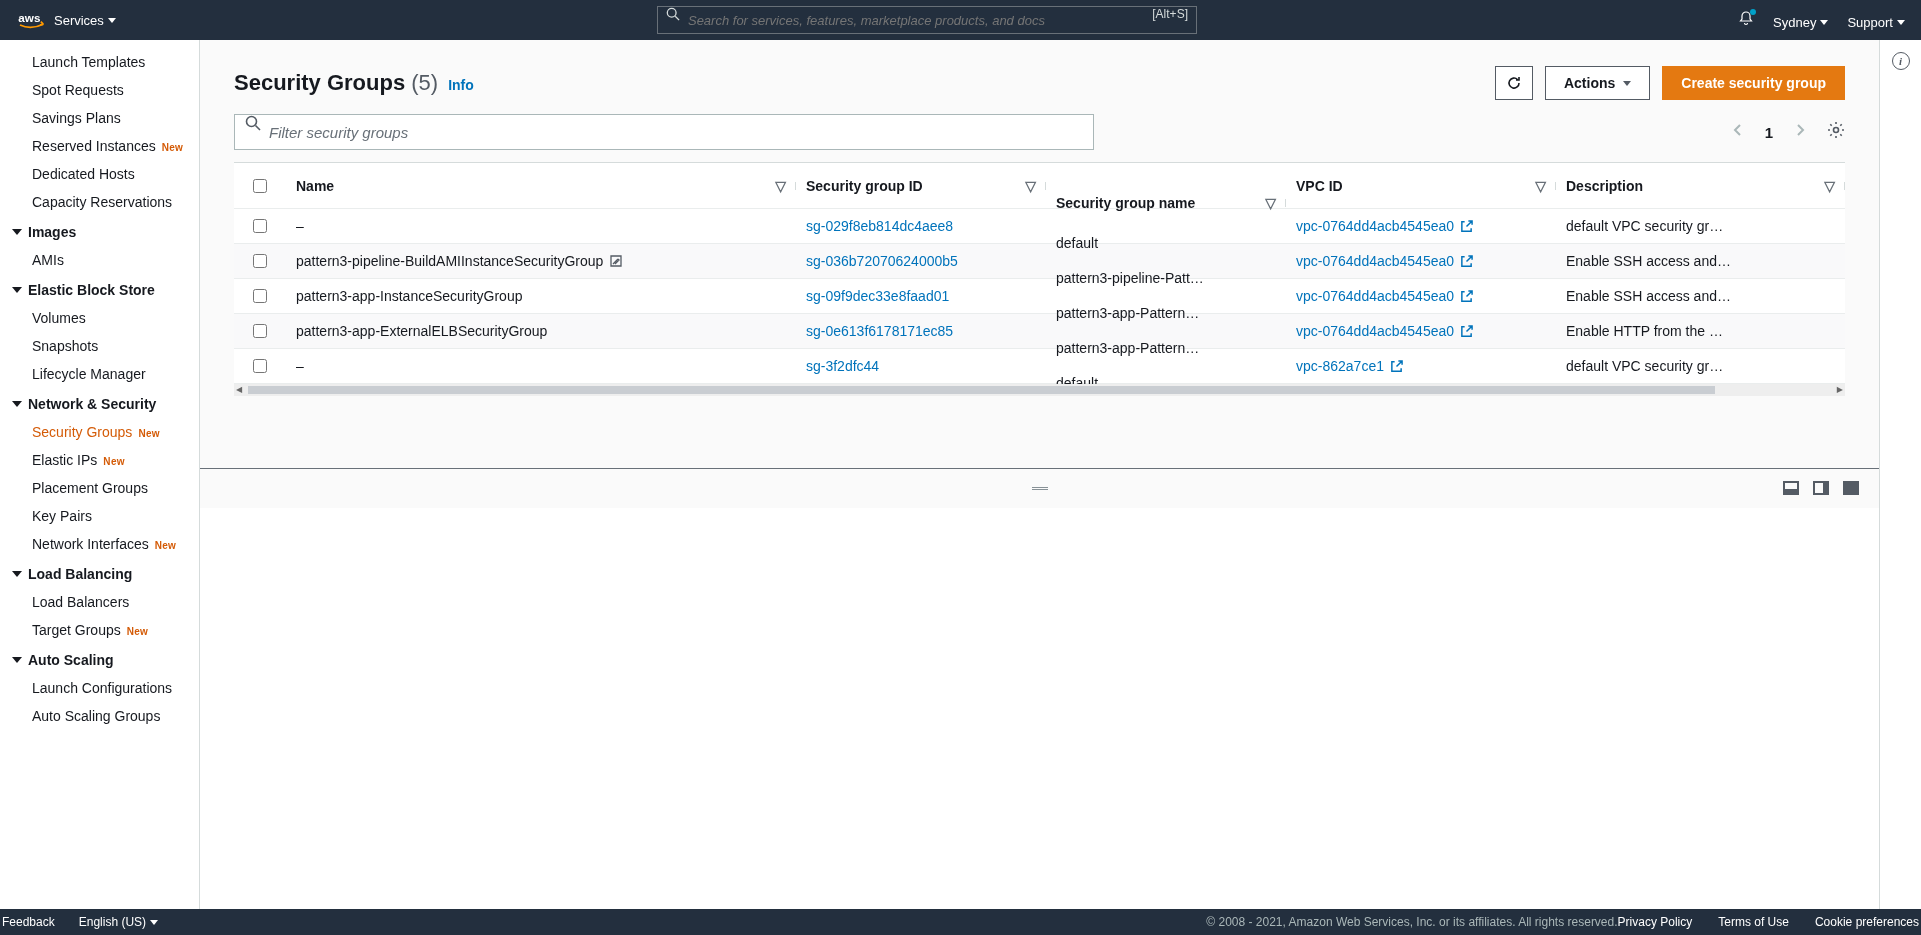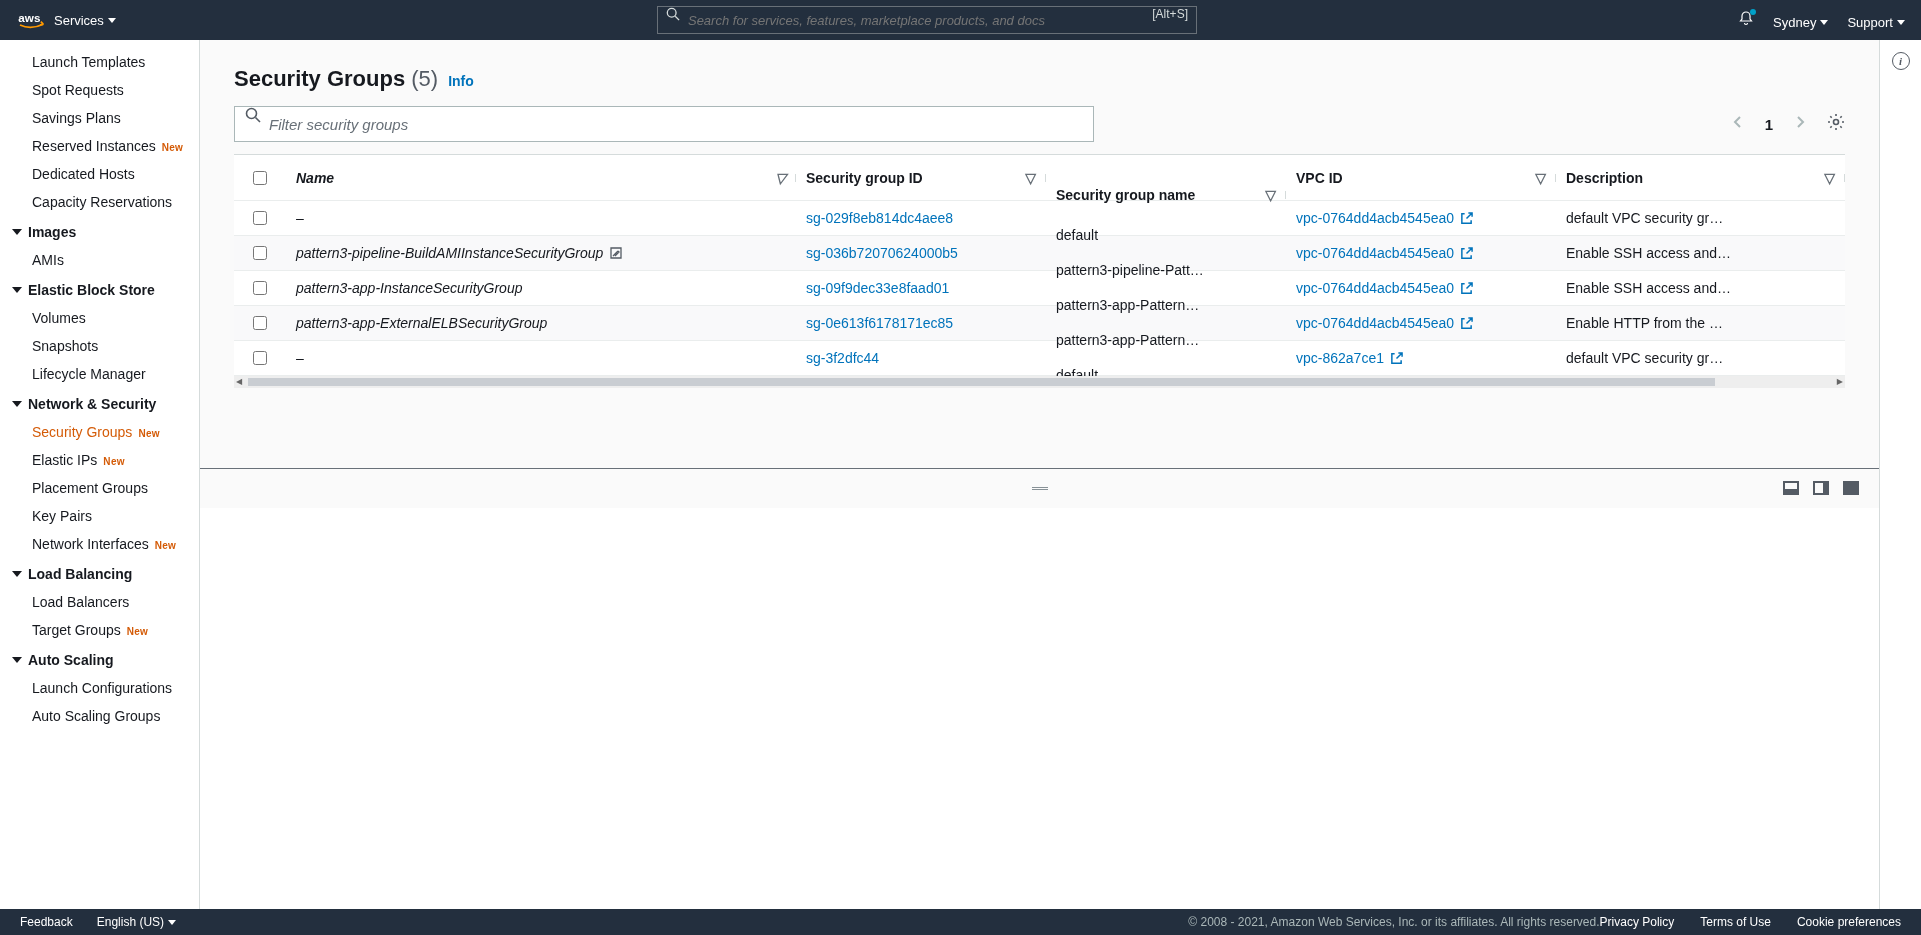--- a/index.html
+++ b/index.html
@@ -57,21 +57,21 @@
 .gear { cursor: pointer; color: #545b64; }
 
 
 .table { background: #fff; border-top: 1px solid #d5dbdb; }
 .thead, .trow { display: flex; align-items: center; border-bottom: 1px solid #eaeded; }
 .thead { height: 46px; font-size: 14px; font-weight: 700; color: #16191f; }
 .trow { height: 35px; font-size: 14px; color: #16191f; }
 .trow:nth-child(even) { background: #f9f9fa; }
 .cell { padding: 0 10px; overflow: hidden; text-overflow: ellipsis; white-space: nowrap; display: flex; align-items: center; gap: 6px; }
 .col-check { width: 52px; justify-content: center; }
-.col-name { width: 510px; font-style: italic; }
+.col-name { width: 510px; }
 .col-sgid { width: 250px; }
 .col-sgname { width: 240px; margin-top: 34px; }
 .col-vpc { width: 270px; }
 .col-desc { flex: 1; min-width: 190px; }
 .thead .cell { position: relative; }
 .thead .sort { margin-left: auto; color: #687078; cursor: pointer; }
 .thead .cell:not(.col-check)::after { content: ""; position: absolute; right: 0; top: 25%; height: 50%; width: 1px; background: #d5dbdb; }
 .link { color: #0073bb; cursor: pointer; }
 .ext-icon { color: #0073bb; }
 .edit-icon { color: #545b64; cursor: pointer; }
@@ -94,21 +94,21 @@
 .info-rail { width: 42px; border-left: 1px solid #d5dbdb; background: #fff; display: flex; justify-content: center; padding-top: 12px; }
 .info-rail .i { width: 18px; height: 18px; border: 1.5px solid #545b64; border-radius: 50%; display: flex; align-items: center; justify-content: center; font-size: 11px; font-style: italic; font-weight: 700; font-family: serif; cursor: pointer; color: #545b64; }
 
 
 .hscroll { height: 12px; background: #eee; position: relative; margin-top: 0; }
 .hscroll .thumb { position: absolute; left: 14px; right: 130px; top: 2px; bottom: 2px; background: #c9cdd2; }
 .hscroll .arrow-l, .hscroll .arrow-r { position: absolute; top: 0; font-size: 8px; color: #666; padding: 1px 2px; }
 .hscroll .arrow-l { left: 0; } .hscroll .arrow-r { right: 0; }
 
 
-.footer { height: 26px; background: #232f3e; color: #fff; display: flex; align-items: center; padding: 0 20px; font-size: 12px; position: absolute; bottom: 0; left: 0; right: 0; }
+.footer { height: 26px; background: #232f3e; color: #fff; display: flex; align-items: center; padding: 0 2px; font-size: 12px; position: absolute; bottom: 0; left: 0; right: 0; }
 .footer .left { display: flex; align-items: center; gap: 24px; }
 .footer .lang { display: flex; align-items: center; gap: 4px; }
 .footer .mid { margin-left: auto; color: #aab7b8; }
 .footer .links { display: flex; gap: 26px; }
 .footer .links span { cursor: pointer; }
 
 svg { flex-shrink: 0; }
 </style>
 </head>
 <body>
@@ -201,20 +201,32 @@
 
   <div class="main">
     <div class="main-scroll">
       <div class="page-head">
         <div class="page-title-row">
           <span class="page-title">
             <span>Security Groups</span> <span class="page-count">(5)</span>
           </span>
           <span class="info-link">Info</span>
         </div>
+        <div class="head-actions">
+          <button class="btn btn-icon">
+            <svg width="16" height="16" viewBox="0 0 16 16">
+                <path d="M13 8 a5 5 0 1 1 -1.5 -3.5 M13 2 v3 h-3" stroke="#16191f" stroke-width="1.6" fill="none"></path>
+              </svg>
+          </button>
+          <button class="btn">
+            <span>Actions</span>
+            <span class="caret caret-dark"></span>
+          </button>
+          <button class="btn btn-primary">Create security group</button>
+        </div>
       </div>
 
       <div class="filter-row">
         <div class="filter-input">
           <svg width="16" height="16" viewBox="0 0 16 16">
               <circle cx="6.5" cy="6.5" r="5" stroke="#545b64" stroke-width="1.6" fill="none"></circle>
               <line x1="10.5" y1="10.5" x2="15" y2="15" stroke="#545b64" stroke-width="1.6"></line>
             </svg>
           <input placeholder="Filter security groups" style="">
         </div>

